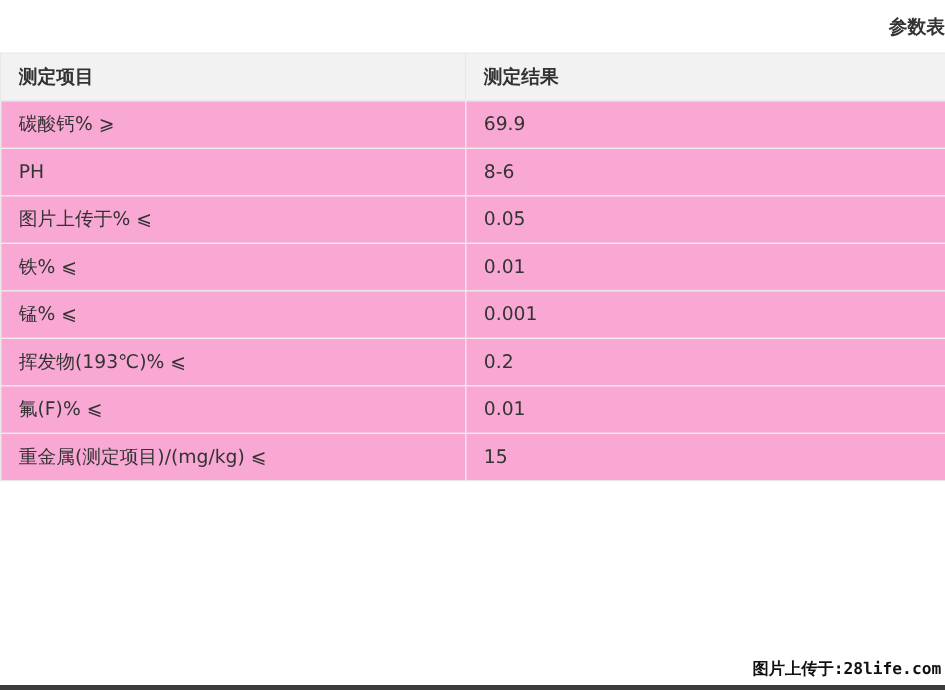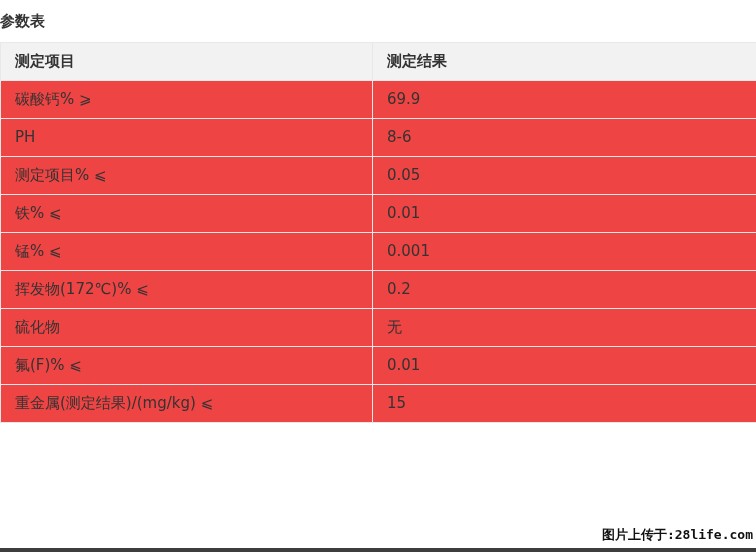--- a/index.html
+++ b/index.html
@@ -12,21 +12,21 @@
     height: 552px;
     position: relative;
     overflow: hidden;
     font-family: "DejaVu Sans", "Liberation Sans", sans-serif;
     color: #333333;
   }
   .page-title {
     height: 42px;
     box-sizing: border-box;
     padding-top: 12px;
-    text-align: left;
+    text-align: right;
     font-size: 15px;
     font-weight: bold;
     color: #333333;
   }
   table.param-table {
     width: 756px;
     border-collapse: collapse;
     table-layout: fixed;
   }
   table.param-table col.c1 { width: 372px; }
@@ -43,21 +43,21 @@
     line-height: 1;
     white-space: nowrap;
     overflow: hidden;
   }
   table.param-table th {
     background: #f2f2f2;
     font-weight: bold;
     color: #333333;
   }
   table.param-table td {
-    background: #ef4444;
+    background: #f9a8d4;
     font-weight: normal;
     color: #333333;
     margin-left: 34px;
   }
   .watermark {
     position: absolute;
     right: 3px;
     bottom: 8px;
     font-family: "DejaVu Sans Mono", "Liberation Mono", monospace;
     font-size: 13px;
@@ -94,45 +94,41 @@
   <tbody>
       <tr>
         <td>碳酸钙% ⩾</td>
         <td>69.9</td>
       </tr>
       <tr>
         <td>PH</td>
         <td>8-6</td>
       </tr>
       <tr>
-        <td>测定项目% ⩽</td>
+        <td>图片上传于% ⩽</td>
         <td>0.05</td>
       </tr>
       <tr>
         <td>铁% ⩽</td>
         <td>0.01</td>
       </tr>
       <tr>
         <td>锰% ⩽</td>
         <td>0.001</td>
       </tr>
       <tr>
-        <td>挥发物(172℃)% ⩽</td>
+        <td>挥发物(193℃)% ⩽</td>
         <td>0.2</td>
-      </tr>
-      <tr>
-        <td>硫化物</td>
-        <td>无</td>
       </tr>
       <tr>
         <td>氟(F)% ⩽</td>
         <td>0.01</td>
       </tr>
       <tr>
-        <td>重金属(测定结果)/(mg/kg) ⩽</td>
+        <td>重金属(测定项目)/(mg/kg) ⩽</td>
         <td>15</td>
       </tr>
     </tbody>
 </table>
 
 <div class="watermark">图片上传于:28life.com</div>
 
 <div class="bottom-bar"></div>
 
 </body></html>

